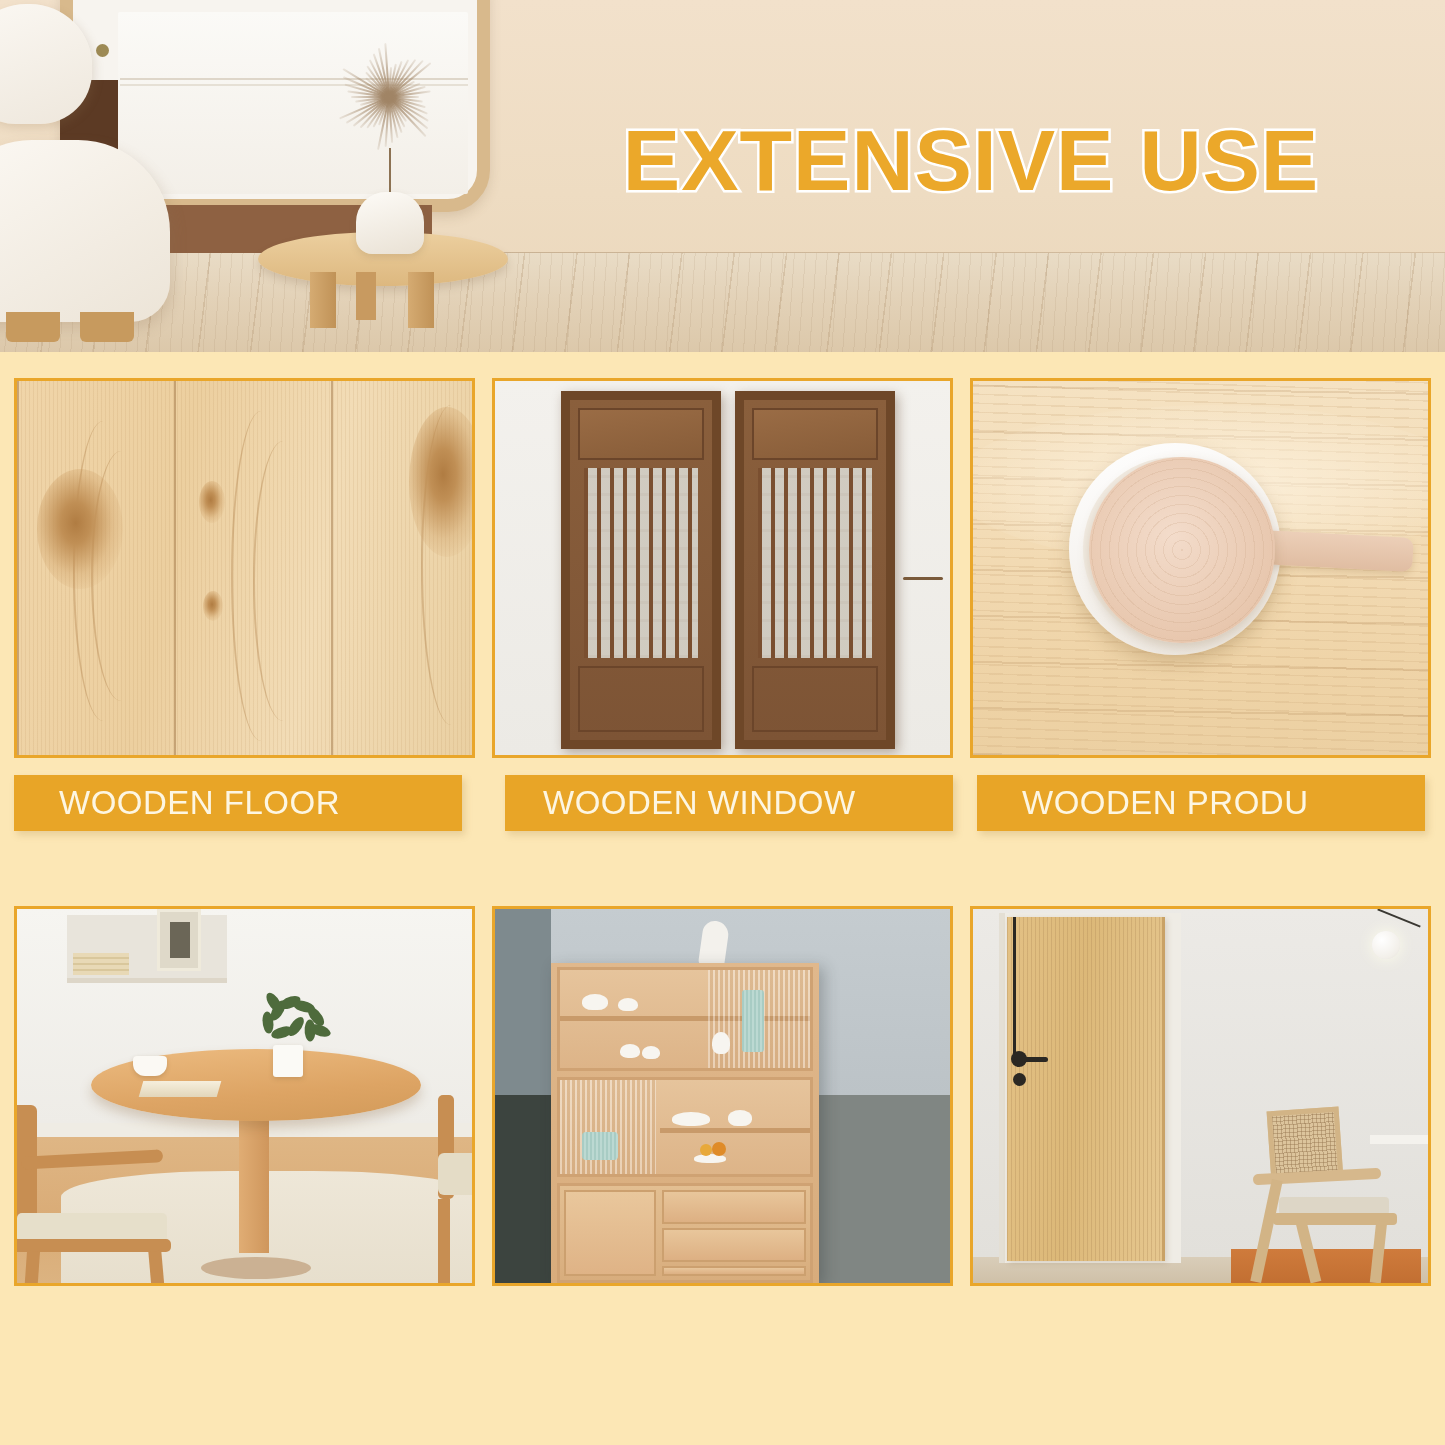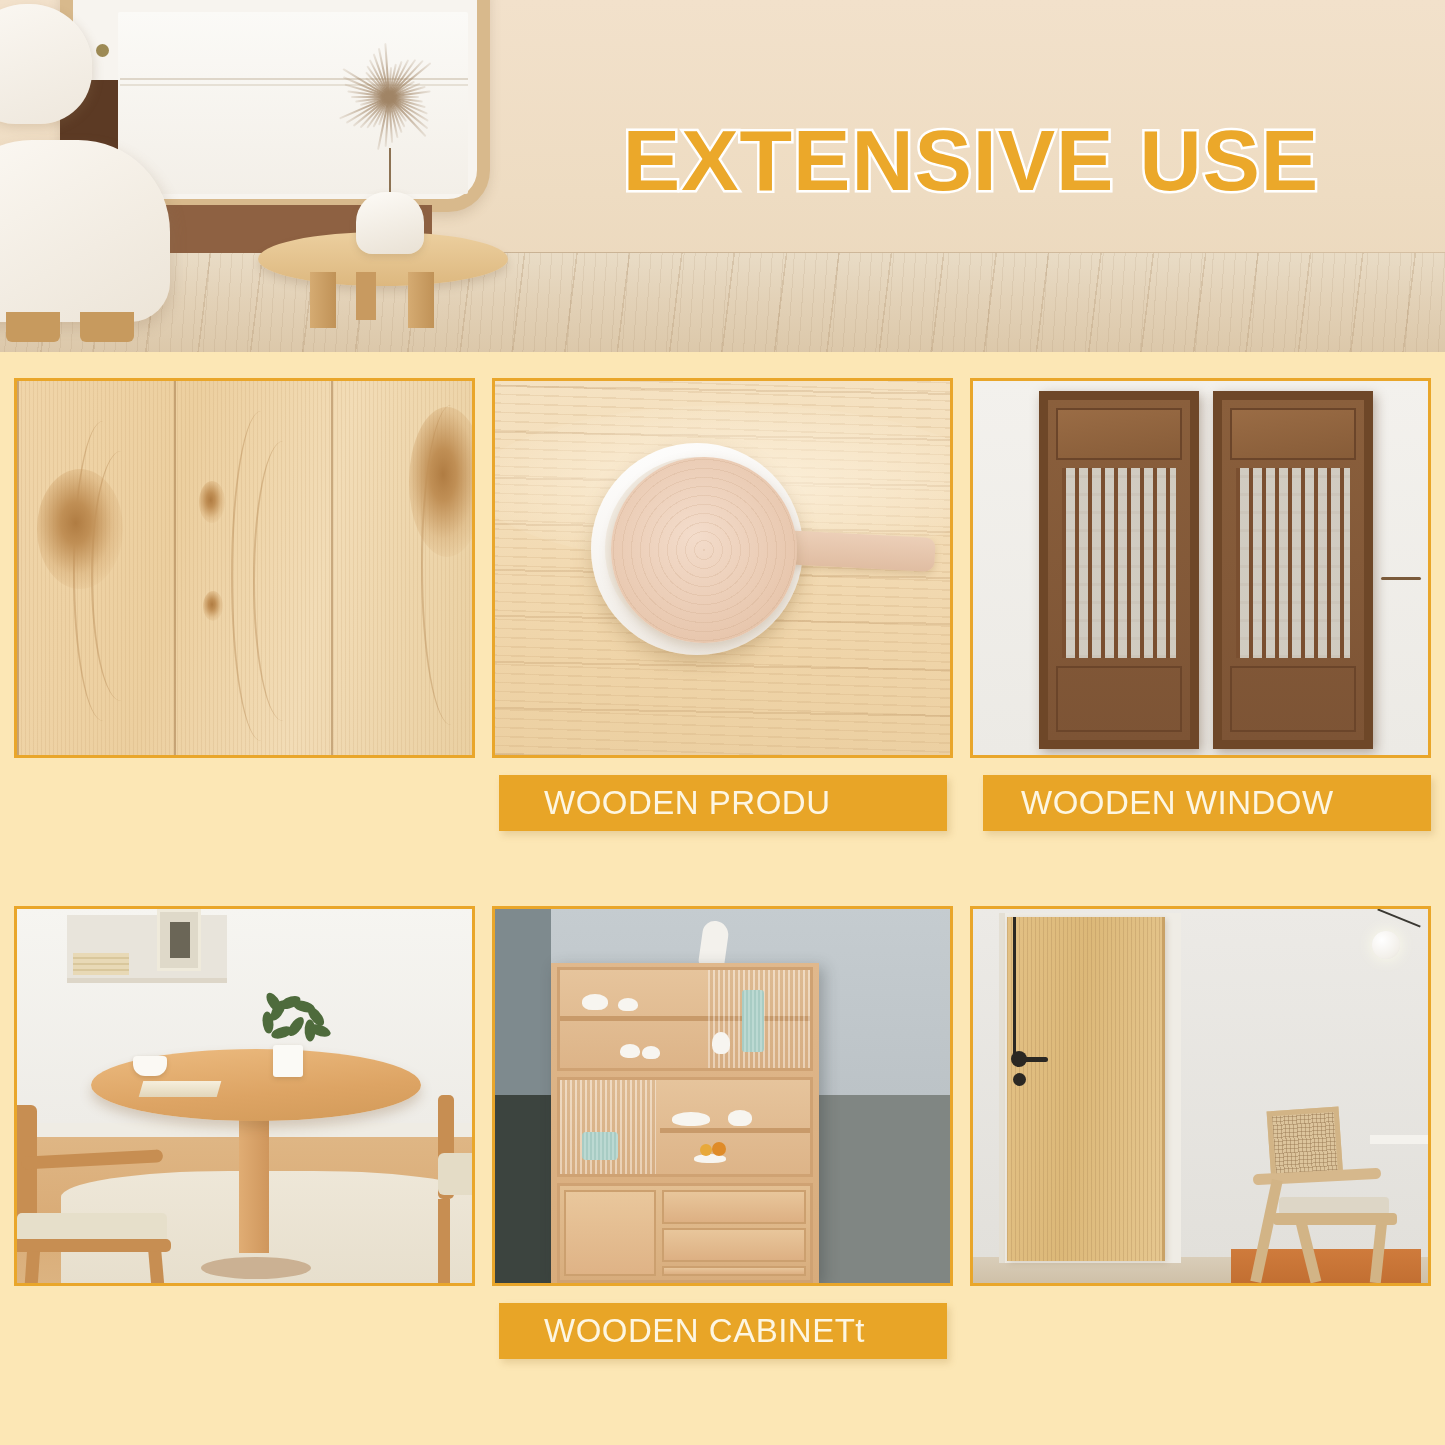--- a/index.html
+++ b/index.html
@@ -810,50 +810,51 @@
           <div class="grainwave gw1"></div>
           <div class="grainwave gw2"></div>
           <div class="grainwave gw3"></div>
           <div class="grainwave gw4"></div>
           <div class="grainwave gw5"></div>
           <div class="knot k1"></div>
           <div class="knot k2"></div>
           <div class="knot k3"></div>
           <div class="knot k4"></div>
         </div>
-      </div>
-
-      <div class="cell">
-        <div class="photo">
-          <div class="t-board"></div>
-          <div class="board-blotch"></div>
-          <div class="bowl"></div>
-          <div class="bowl-inner"></div>
-          <div class="spoon-handle"></div>
-          <div class="spoon-bowl"></div>
-        </div>
-        <div class="label mid">WOODEN PRODU</div>
+        <div class="label left">WOODEN FLOOR</div>
       </div>
 
       <div class="cell">
         <div class="photo">
           <div class="t-wall"></div>
           <div class="win w1">
             <div class="win-toppanel"></div>
             <div class="win-lattice"></div>
             <div class="win-botpanel"></div>
           </div>
           <div class="win w2">
             <div class="win-toppanel"></div>
             <div class="win-lattice"></div>
             <div class="win-botpanel"></div>
           </div>
           <div class="win-twig"></div>
         </div>
         <div class="label right">WOODEN WINDOW</div>
+      </div>
+
+      <div class="cell">
+        <div class="photo">
+          <div class="t-board"></div>
+          <div class="board-blotch"></div>
+          <div class="bowl"></div>
+          <div class="bowl-inner"></div>
+          <div class="spoon-handle"></div>
+          <div class="spoon-bowl"></div>
+        </div>
+        <div class="label mid">WOODEN PRODU</div>
       </div>
 
     </div>
 
     <div class="row two">
 
       <div class="cell">
         <div class="photo">
           <div class="t-room"></div>
           <div class="dr-wall"></div>
@@ -937,21 +938,20 @@
             </div>
 
             <div class="cab-base">
               <div class="cab-door"></div>
               <div class="cab-drawer d1"></div>
               <div class="cab-drawer d2"></div>
               <div class="cab-drawer d3"></div>
             </div>
           </div>
         </div>
-        <div class="label mid">WOODEN CABINETt</div>
       </div>
 
       <div class="cell">
         <div class="photo">
           <div class="t-doorroom"></div>
           <div class="dr2-wall"></div>
           <div class="dr2-floor"></div>
           <div class="shelf-white"></div>
           <div class="door-frame"></div>
           <div class="door-leaf"></div>

